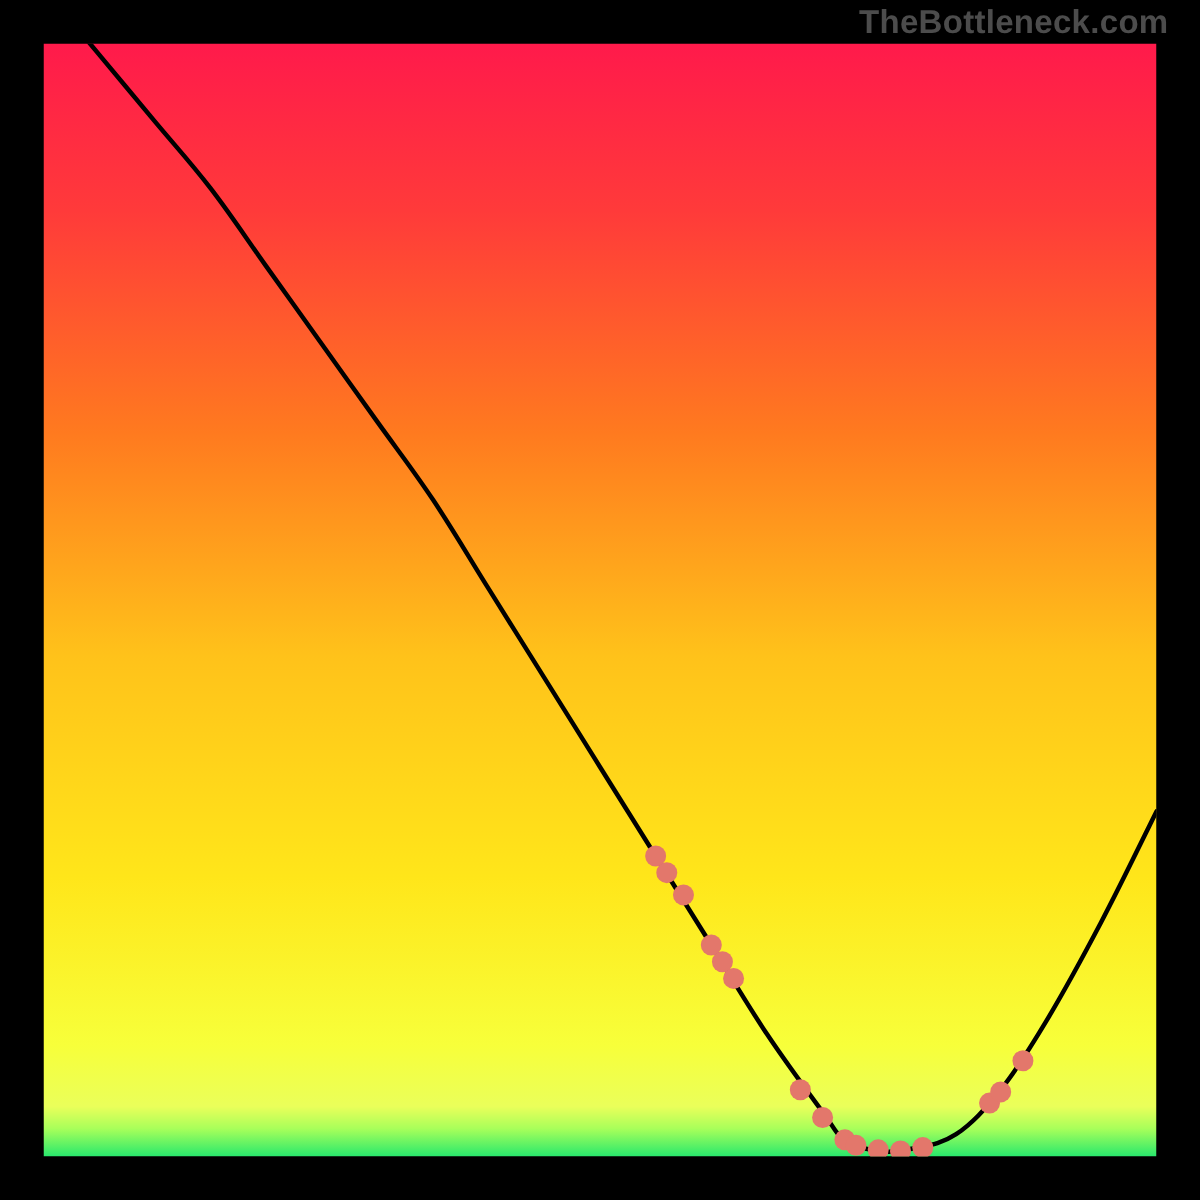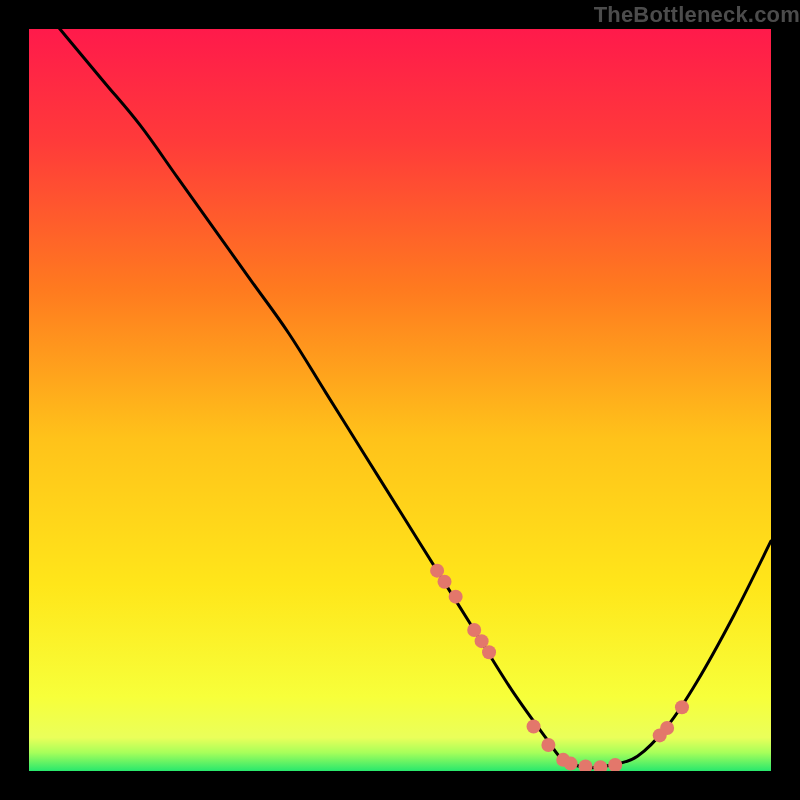--- a/index.html
+++ b/index.html
@@ -13,21 +13,21 @@
   }
   .frame {
     position: relative;
     width: 800px;
     height: 800px;
     background: #000;
   }
   .watermark {
     position: absolute;
     top: 2px;
-    right: 0;
+    right: 21px;
     font-size: 22px;
     font-weight: 600;
     color: #4c4c4c;
     letter-spacing: 0.2px;
     user-select: none;
   }
   .plot-wrap {
     position: absolute;
     left: 29px;
     top: 29px;

